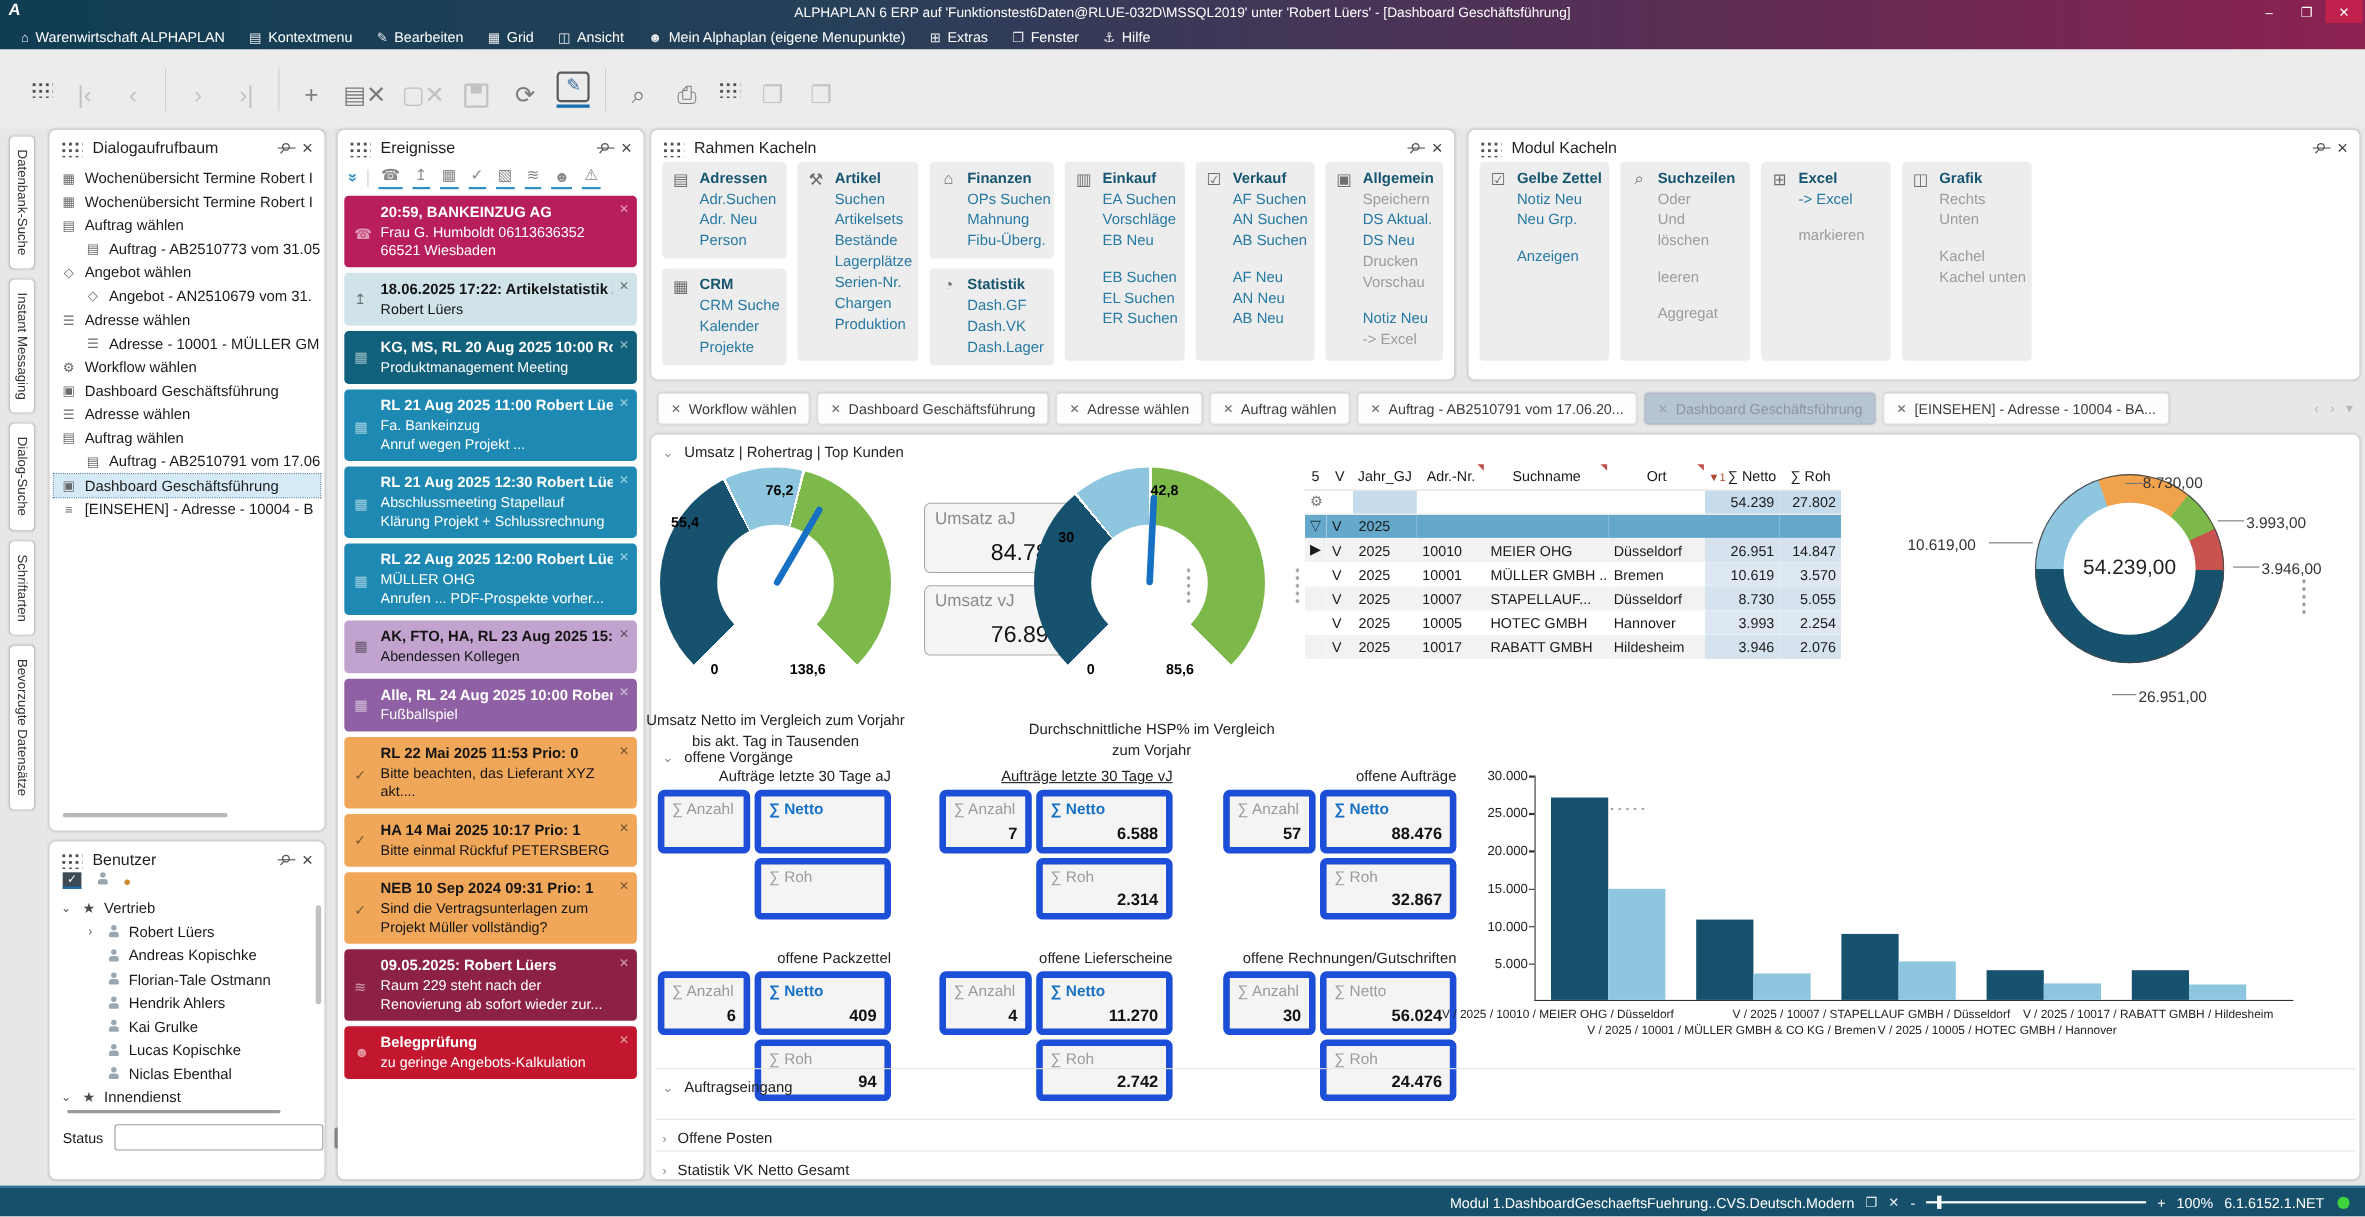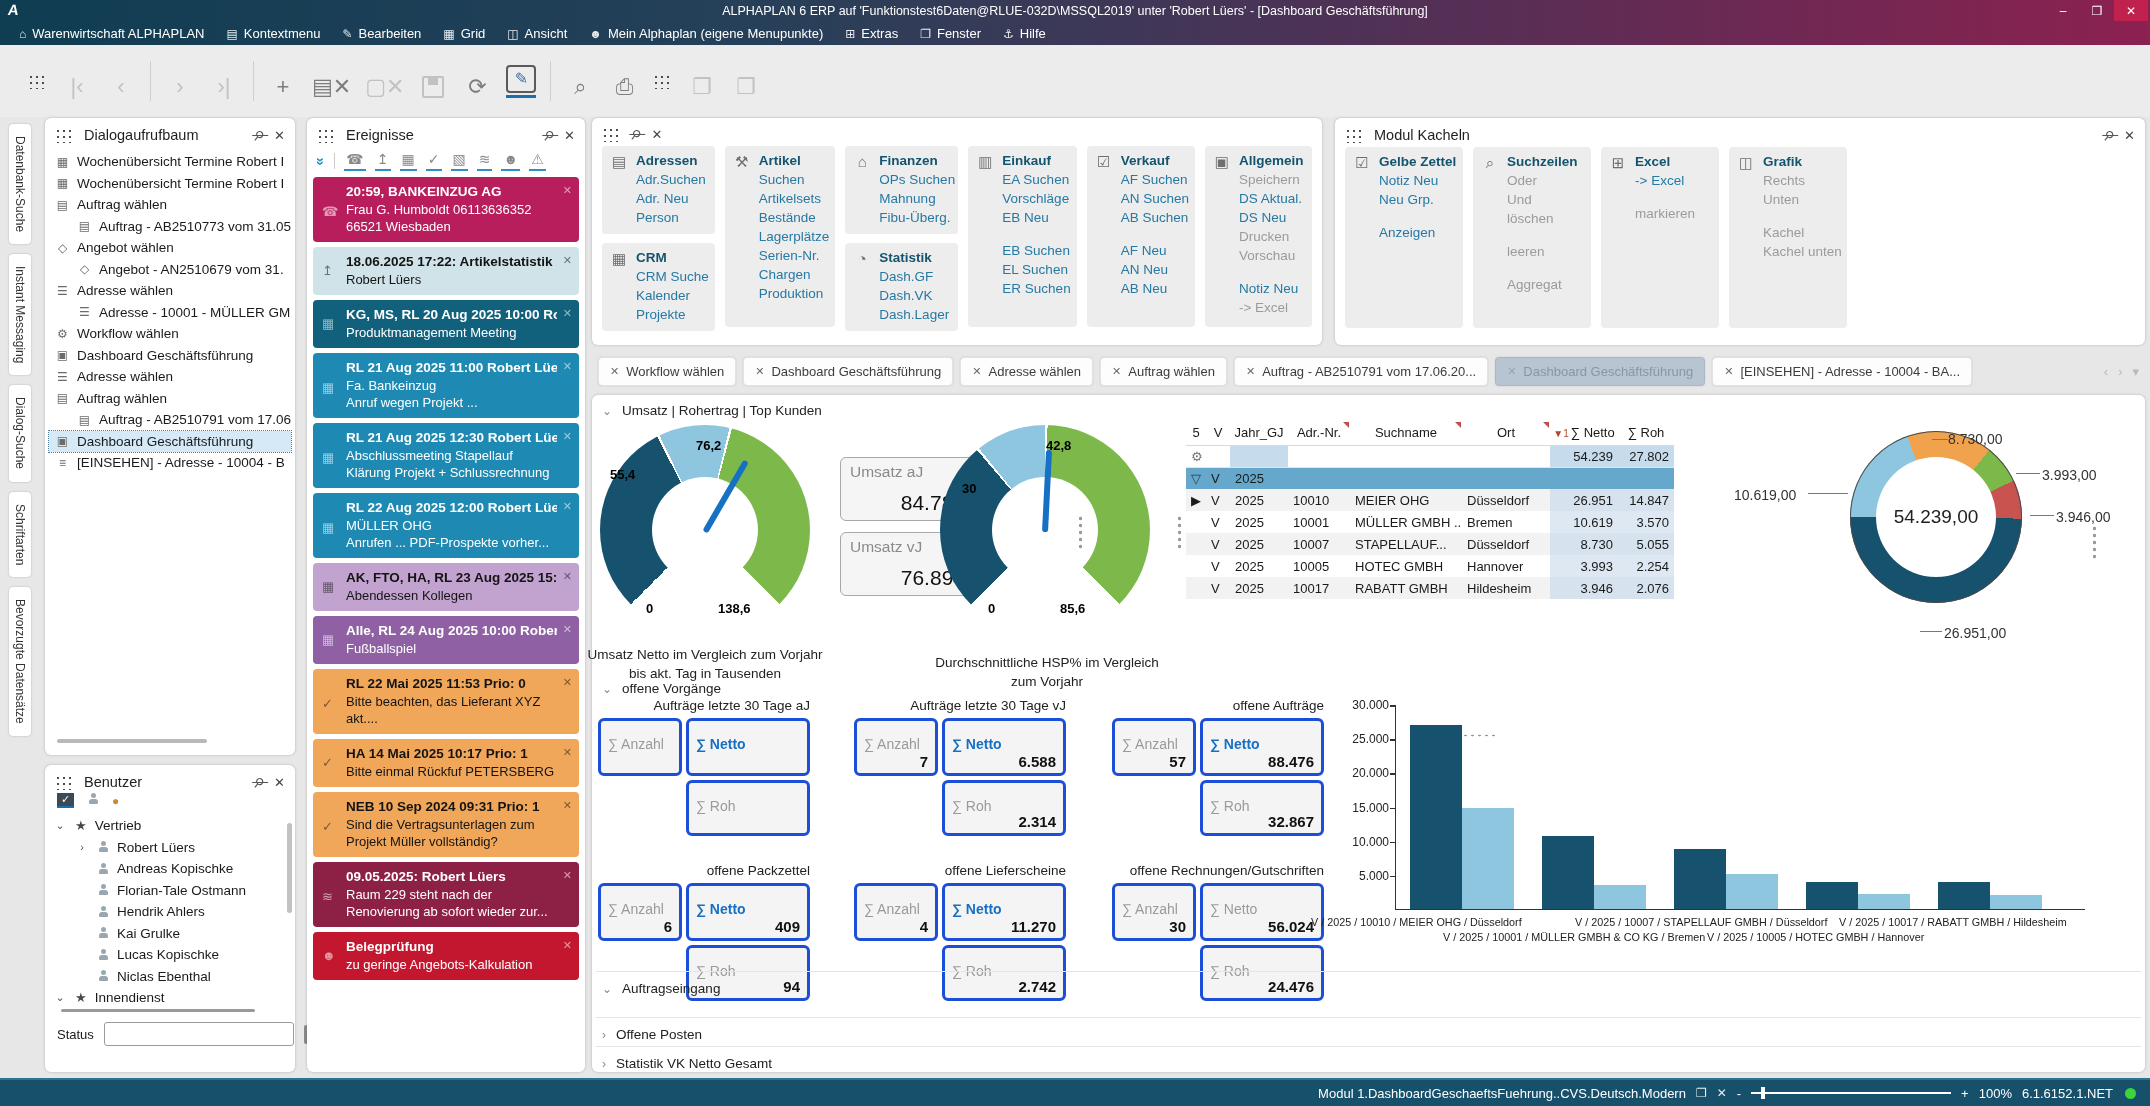--- a/index.html
+++ b/index.html
@@ -105,21 +105,21 @@
 
 .donutwrap{position:absolute}
 .donut{position:absolute;border-radius:50%}
 .dhole{position:absolute;border-radius:50%;background:#fff;display:flex;align-items:center;justify-content:center;font-size:19px;color:#222}
 .dlabel{position:absolute;font-size:14px;color:#333;white-space:nowrap}
 .dline{position:absolute;background:#777;height:1px}
 
 .vgroup{position:absolute;width:212px}
 .vtitle{text-align:right;font-size:13.5px;color:#222;margin-bottom:5px;white-space:nowrap}
 .vzone{position:relative;height:122px}
-.sbox{position:absolute;border:3px solid #1d4ed8;border-radius:6px;background:#f4f4f4;padding:15px 7px}
+.sbox{position:absolute;border:6px solid #1d4ed8;border-radius:6px;background:#f4f4f4;padding:3px 7px}
 .sbox .sl{color:#9a9a9a;font-size:14px}
 .sbox.act .sl{color:#1670c4;font-weight:bold}
 .sbox .sv{position:absolute;right:7px;bottom:3px;font-size:15px;font-weight:600;color:#111}
 
 .bars{position:absolute}
 .bplot{position:absolute;border-left:1.5px solid #333;border-bottom:1.5px solid #333}
 .bar{position:absolute;bottom:0}
 .ytick{position:absolute;right:8px;font-size:12px;color:#222;white-space:nowrap}
 .ymark{position:absolute;width:5px;height:1.5px;background:#333}
 .xlab{position:absolute;font-size:10.8px;color:#222;text-align:left;white-space:nowrap}
@@ -508,20 +508,21 @@
           <span class="ev-x">✕</span>
           <div class="ev-title">Belegprüfung</div>
           <div class="ev-line">zu geringe Angebots-Kalkulation</div>
         </div>
       </div>
   </div>
 
   <div class="panel" id="rahmen-panel" style="left:592px;top:118px;width:730px;height:227px">
     <div class="phead" style="padding-bottom:2px">
       <span class="pgrip"></span>
+      <span class="ptitle">Rahmen Kacheln</span>
       <span class="pin">⚲</span>
       <span class="pclose">✕</span>
     </div>
     <div class="kbody" id="rahmen-body">
         <div class="kcol">
           <div class="ktile">
             <span class="kico">▤</span>
             <div class="ktxt">
               <div class="khead">Adressen</div>
               <div class="klink">Adr.Suchen</div>
@@ -886,21 +887,21 @@
             <div class="sbox act" style="left: 88px; top: 0px; width: 124px; height: 58px;">
               <div class="sl">∑ Netto</div>
               <div class="sv"></div>
             </div>
             <div class="sbox" style="left: 88px; top: 62px; width: 124px; height: 56px;">
               <div class="sl">∑ Roh</div>
               <div class="sv"></div>
             </div>
           </div>
         </div>
-        <div class="vgroup" style="left: 262px; top: 303px;">
+        <div class="vgroup" style="left: 262px; top: 303px; text-decoration: underline;">
           <div class="vtitle">Aufträge letzte 30 Tage vJ</div>
           <div class="vzone">
             <div class="sbox" style="left: 0px; top: 0px; width: 84px; height: 58px;">
               <div class="sl">∑ Anzahl</div>
               <div class="sv">7</div>
             </div>
             <div class="sbox act" style="left: 88px; top: 0px; width: 124px; height: 58px;">
               <div class="sl">∑ Netto</div>
               <div class="sv">6.588</div>
             </div>

